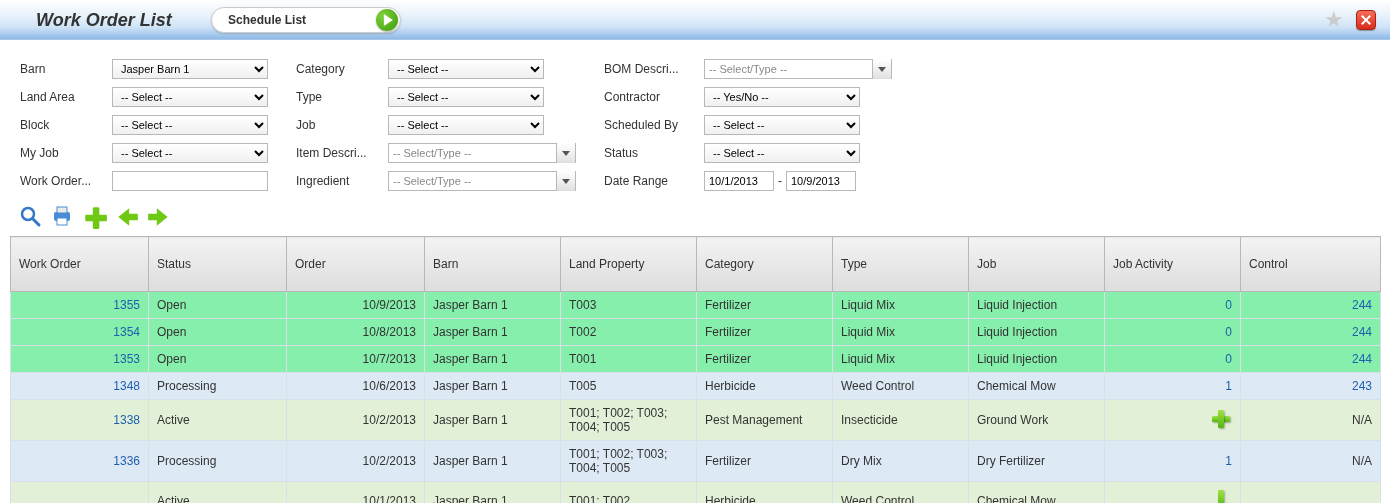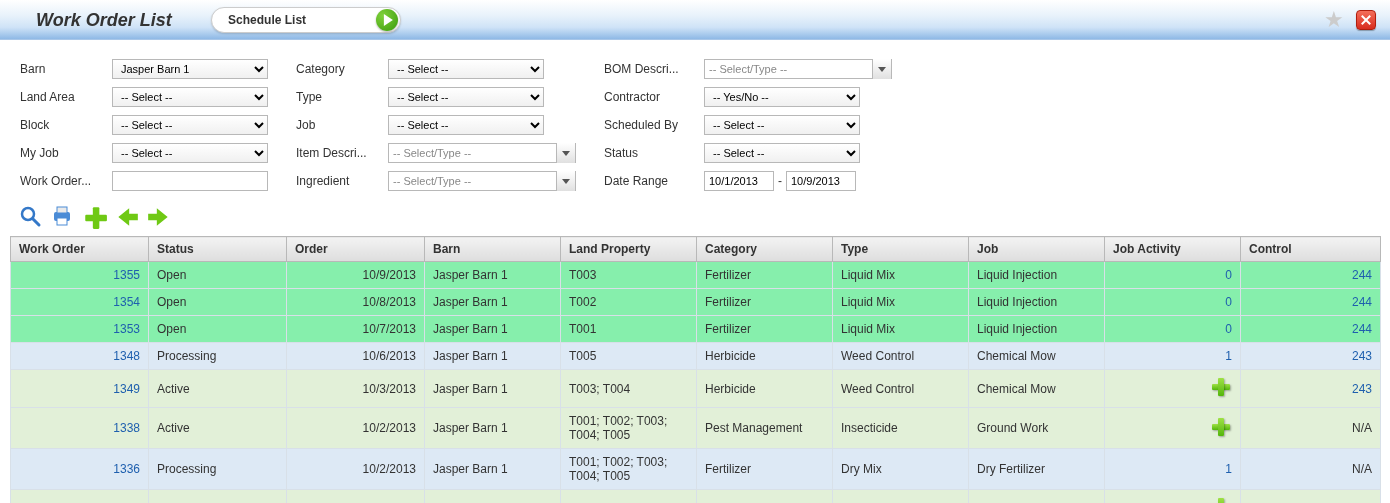--- a/index.html
+++ b/index.html
@@ -170,24 +170,24 @@
 
   .grid-wrap { padding: 0 10px; }
   table.grid {
     width: 100%;
     border-collapse: collapse;
     table-layout: fixed;
   }
   table.grid th {
     background: linear-gradient(to bottom, #f3f3f3, #ddd);
     border: 1px solid #b8b8b8;
-    font-weight: bold;
+    font-weight: normal;
     font-size: 12px;
     color: #333;
-    padding: 5px 8px;
+    padding: 20px 8px;
     text-align: left;
     white-space: nowrap;
     overflow: hidden;
   }
   table.grid td {
     border: 1px solid #d8e0e8;
     padding: 6px 8px;
     font-size: 12px;
     vertical-align: middle;
   }
@@ -397,32 +397,20 @@
             <td class="right">10/6/2013</td>
             <td>Jasper Barn 1</td>
             <td>T005</td>
             <td>Herbicide</td>
             <td>Weed Control</td>
             <td>Chemical Mow</td>
             <td class="right"><span class="link">1</span></td>
             <td class="right"><span class="link">243</span></td>
           </tr>
           <tr class="active">
-            <td class="right"><span class="link">1349</span></td>
-            <td>Active</td>
-            <td class="right">10/3/2013</td>
-            <td>Jasper Barn 1</td>
-            <td>T003; T004</td>
-            <td>Herbicide</td>
-            <td>Weed Control</td>
-            <td>Chemical Mow</td>
-            <td class="right"><span class="mini-plus"><span class="h"></span><span class="v"></span></span></td>
-            <td class="right"><span class="link">243</span></td>
-          </tr>
-          <tr class="active">
             <td class="right"><span class="link">1338</span></td>
             <td>Active</td>
             <td class="right">10/2/2013</td>
             <td>Jasper Barn 1</td>
             <td>T001; T002; T003; T004; T005</td>
             <td>Pest Management</td>
             <td>Insecticide</td>
             <td>Ground Work</td>
             <td class="right"><span class="mini-plus"><span class="h"></span><span class="v"></span></span></td>
             <td class="right">N/A</td>

